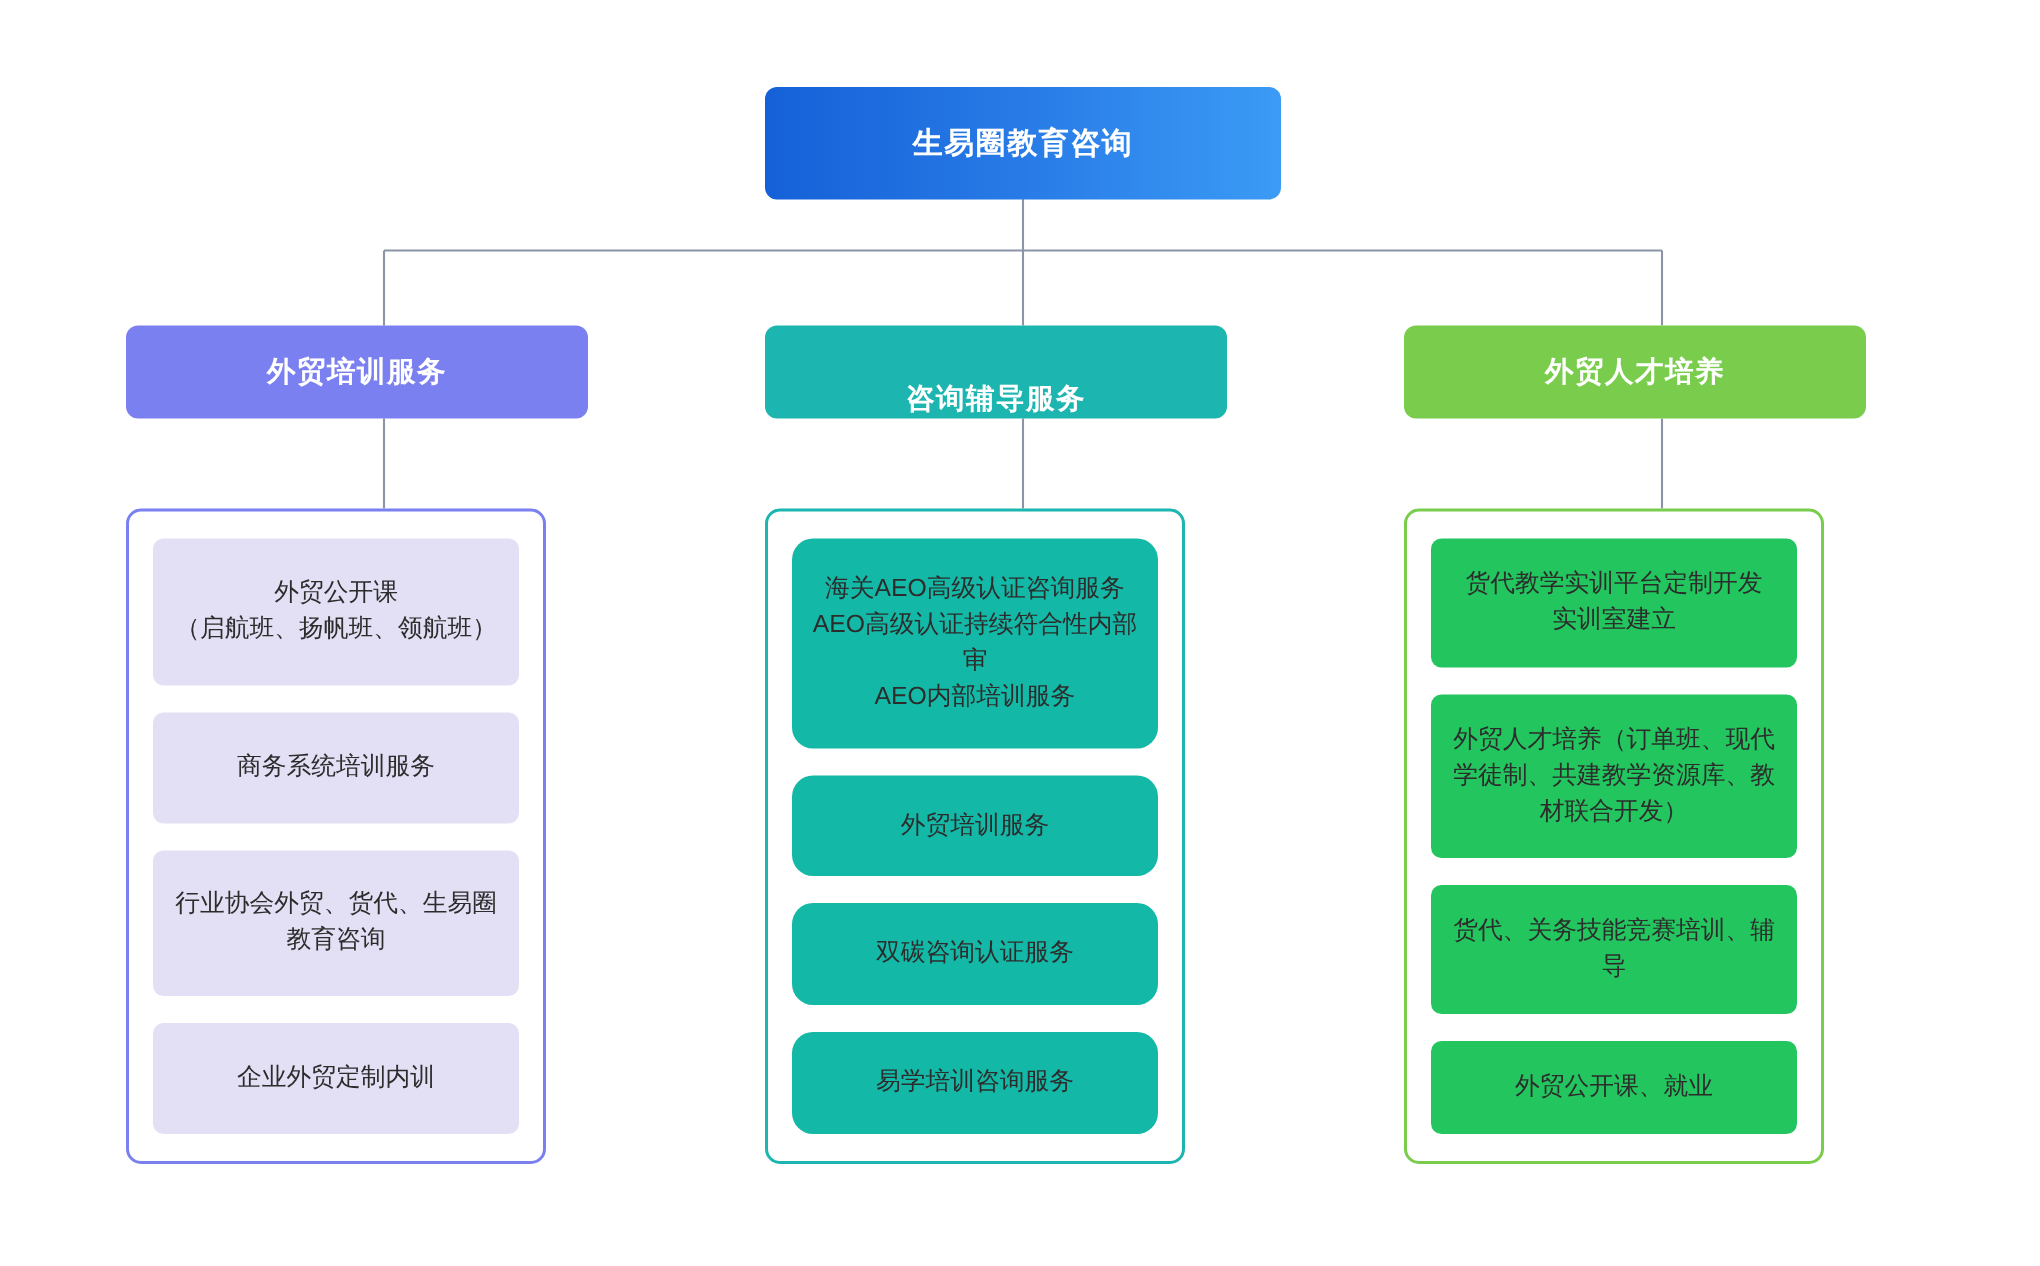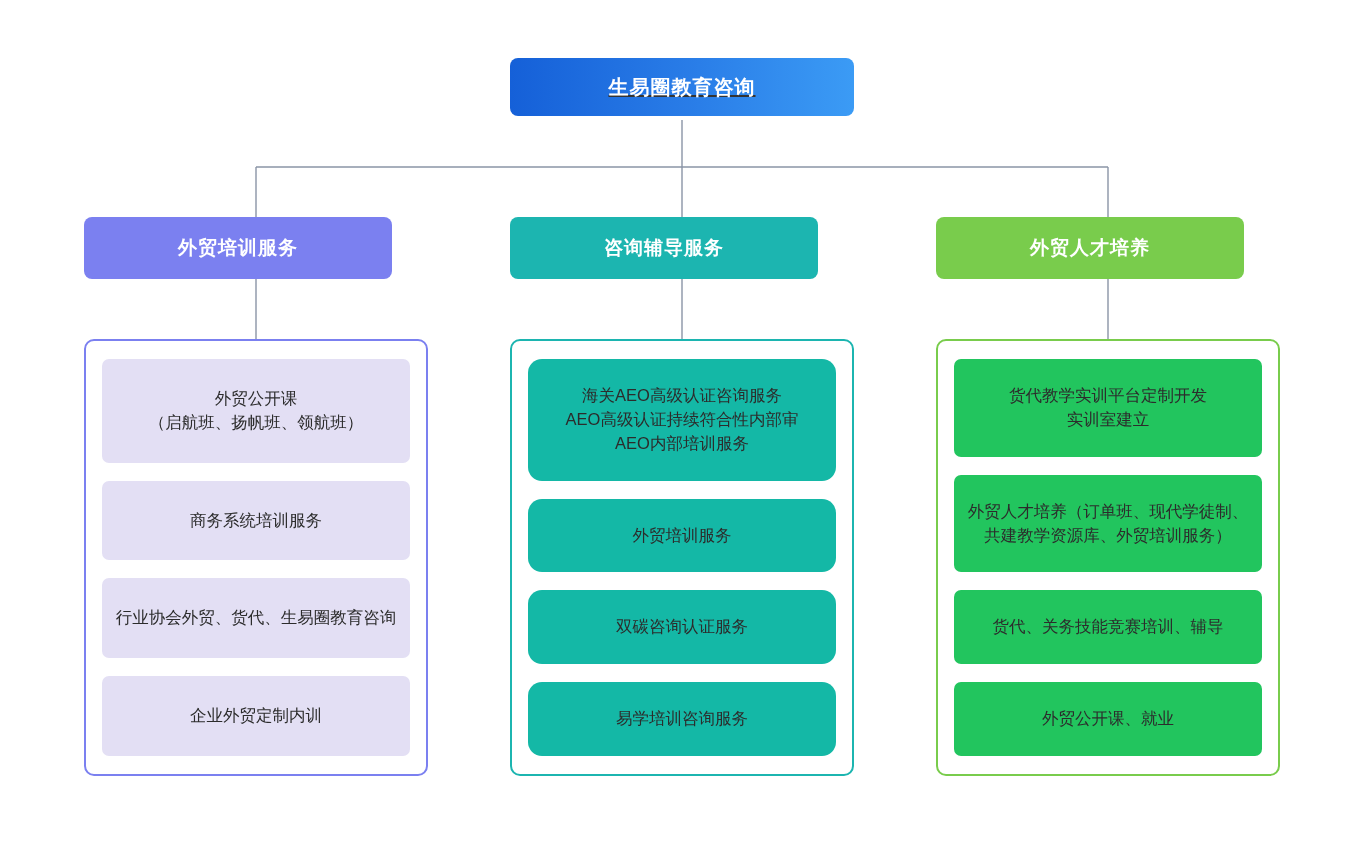--- a/index.html
+++ b/index.html
@@ -31,28 +31,27 @@
     height: 844px;
     pointer-events: none;
   }
 
   
   .root-node {
     position: absolute;
     left: 510px;
     top: 58px;
     width: 344px;
-    height: 58px;
+    height: 75px;
     border-radius: 8px;
     background: linear-gradient(90deg, #1560d8 0%, #2a7ee8 55%, #3b9bf5 100%);
     display: flex;
     align-items: center;
     justify-content: center;
     box-sizing: border-box;
-    text-decoration: underline;
   }
   .root-label {
     color: #ffffff;
     font-size: 20px;
     font-weight: bold;
     letter-spacing: 1px;
     white-space: nowrap;
   }
 
   
@@ -83,21 +82,21 @@
     font-size: 19px;
     font-weight: bold;
     letter-spacing: 1px;
     white-space: nowrap;
   }
 
   .items-panel {
     position: absolute;
     top: 339px;
     left: 0;
-    width: 344px;
+    width: 280px;
     height: 437px;
     border-radius: 10px;
     border-style: solid;
     border-width: 2px;
     box-sizing: border-box;
     background: #ffffff;
     display: flex;
     flex-direction: column;
     justify-content: flex-start;
     padding: 18px 16px;
@@ -118,21 +117,21 @@
     color: #2c2c2c;
     white-space: pre-line;
     flex: 1 1 auto;
   }
 
   
   .theme-purple .cat-header { background: #7b80f0; }
   .theme-purple .items-panel { border-color: #7b80f0; }
   .theme-purple .item-card { background: #e3dff4; }
 
-  .theme-teal .cat-header { background: #1cb5b0; }
+  .theme-teal .cat-header { background: #1cb5b0; align-items: flex-end; }
   .theme-teal .items-panel { border-color: #1cb5b0; }
   .theme-teal .item-card { background: #14b8a6; border-radius: 14px; }
 
   .theme-green .cat-header { background: #79cc4c; }
   .theme-green .items-panel { border-color: #79cc4c; }
   .theme-green .item-card { background: #22c55e; }
 </style>
 </head>
 <body>
 
@@ -184,19 +183,19 @@
     </div>
   </div>
 
   <div class="column col-2 theme-green">
     <div class="cat-header">
       <span class="cat-label">外贸人才培养</span>
     </div>
     <div class="items-panel">
       <div class="item-card">货代教学实训平台定制开发
 实训室建立</div>
-      <div class="item-card">外贸人才培养（订单班、现代学徒制、共建教学资源库、外贸培训服务）</div>
+      <div class="item-card">外贸人才培养（订单班、现代学徒制、共建教学资源库、教材联合开发）</div>
       <div class="item-card">货代、关务技能竞赛培训、辅导</div>
       <div class="item-card">外贸公开课、就业</div>
     </div>
   </div>
 
 </div>
 
 </body></html>

